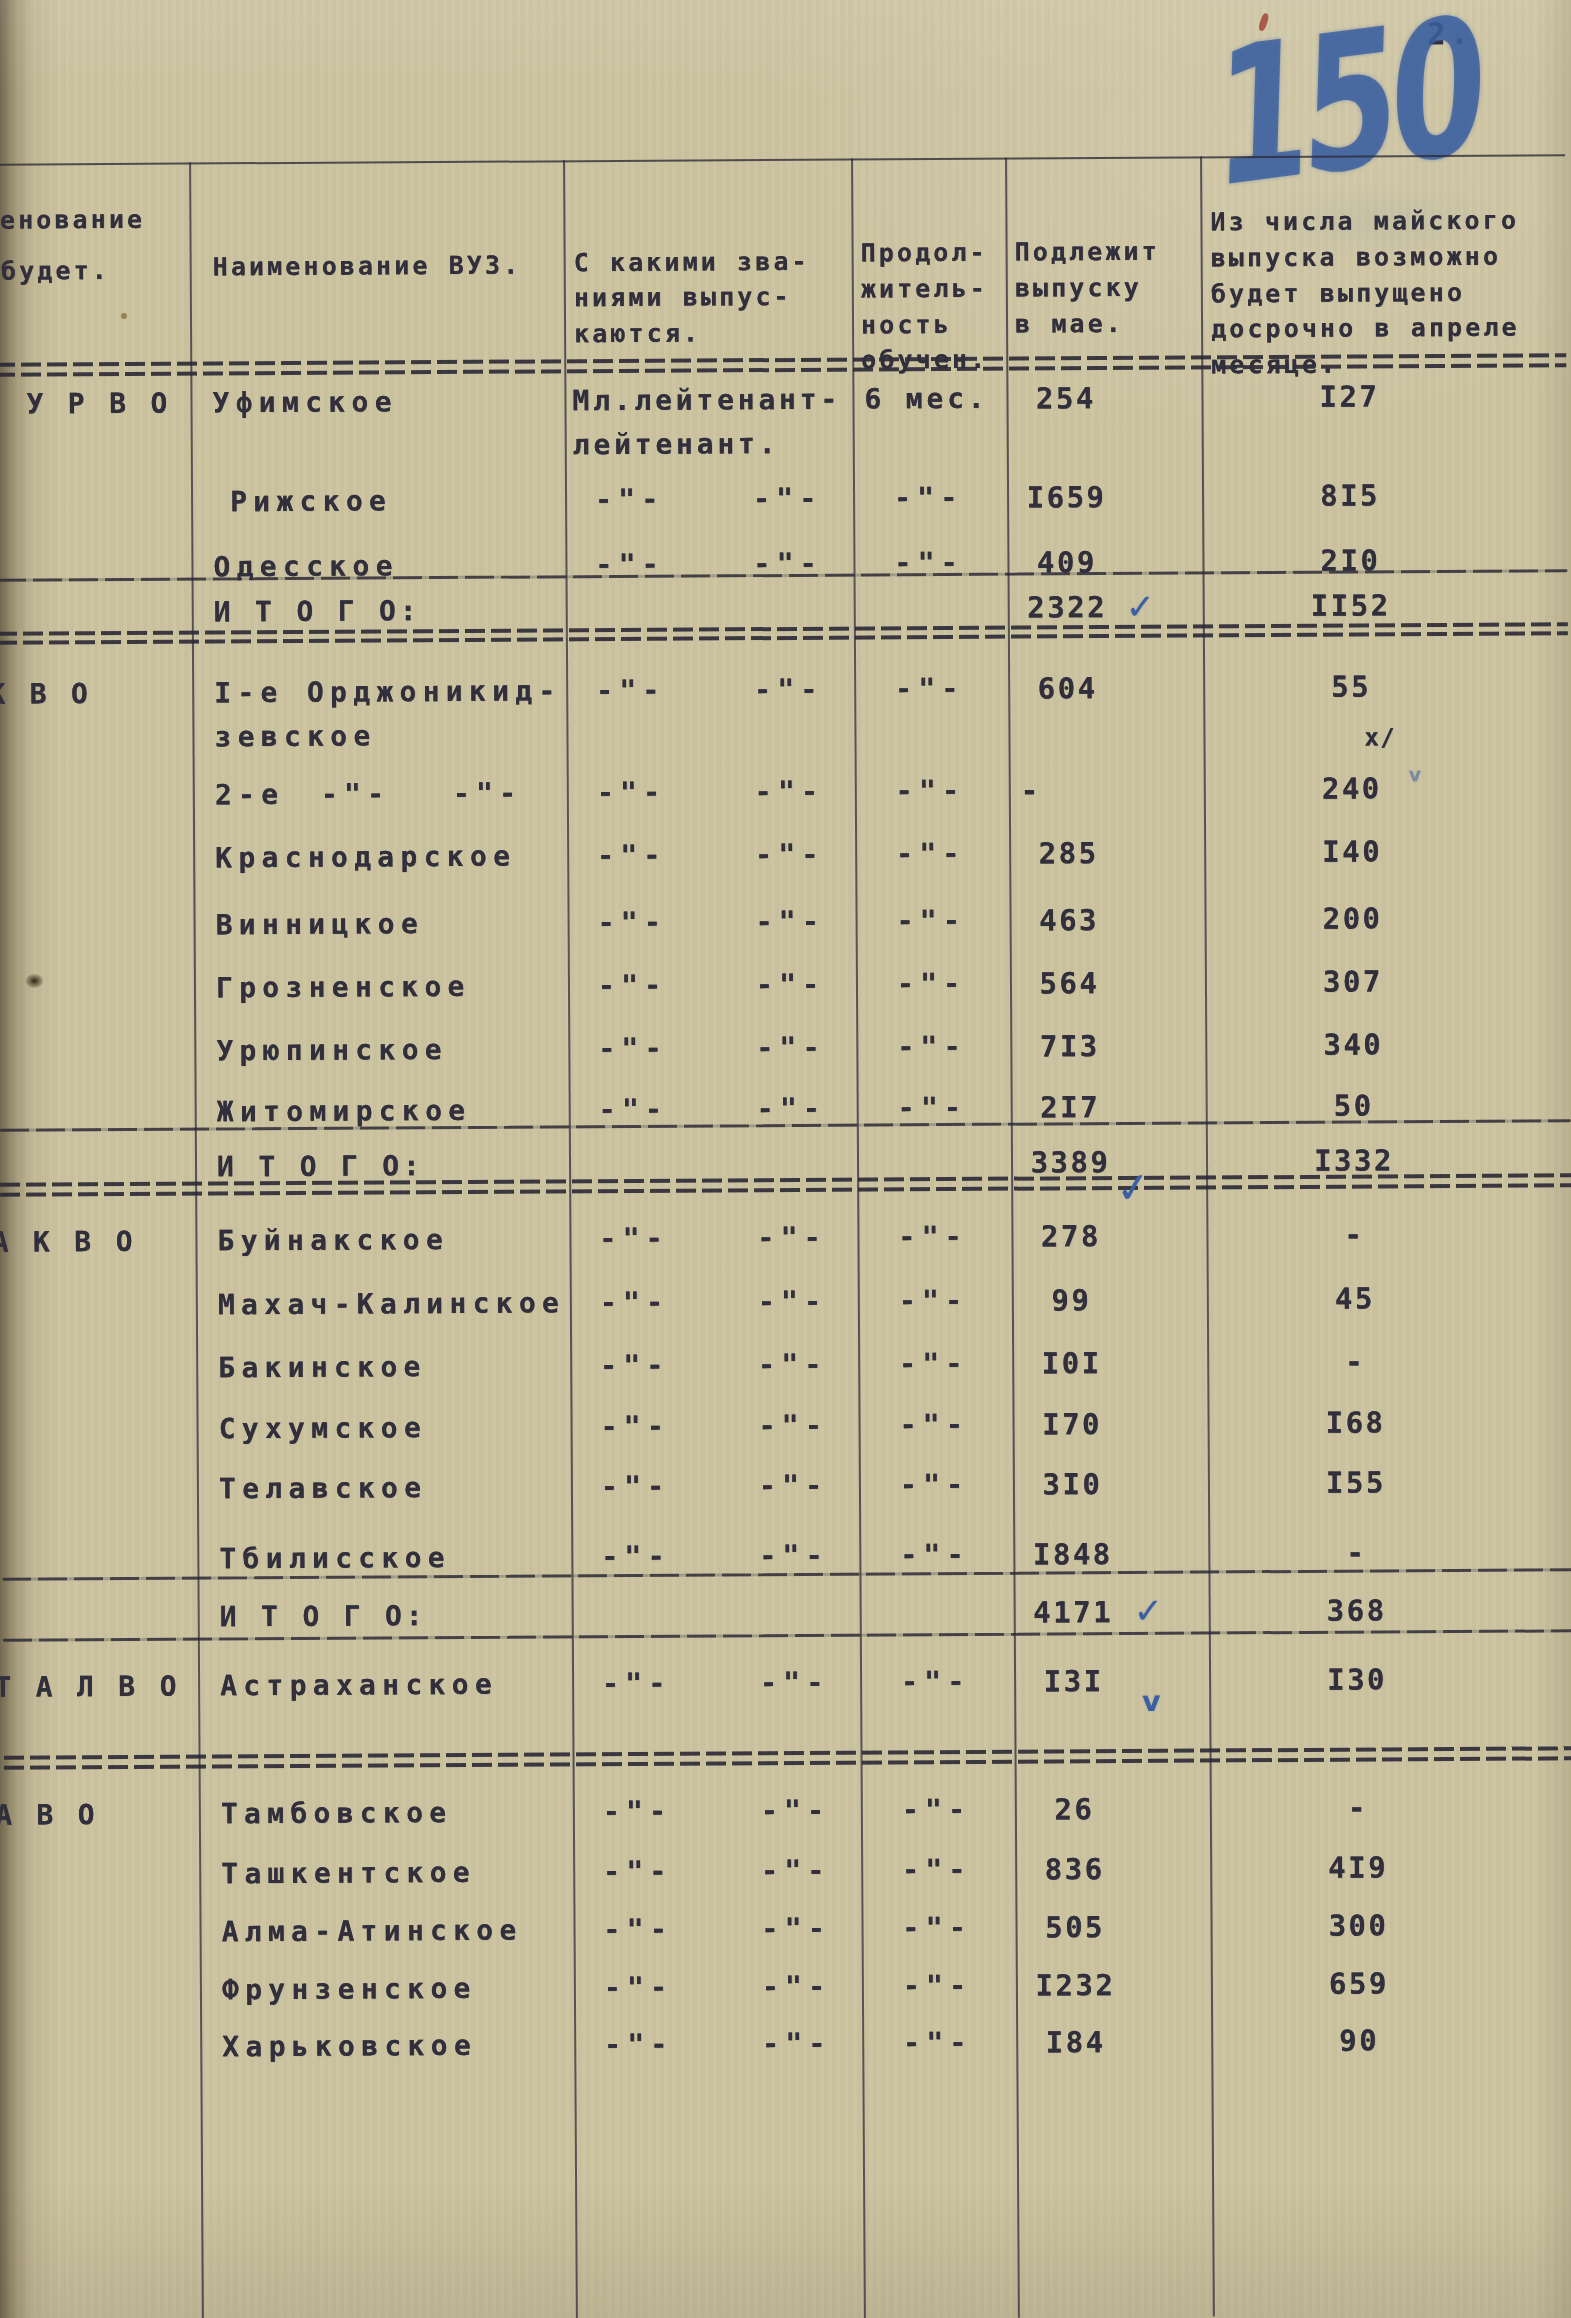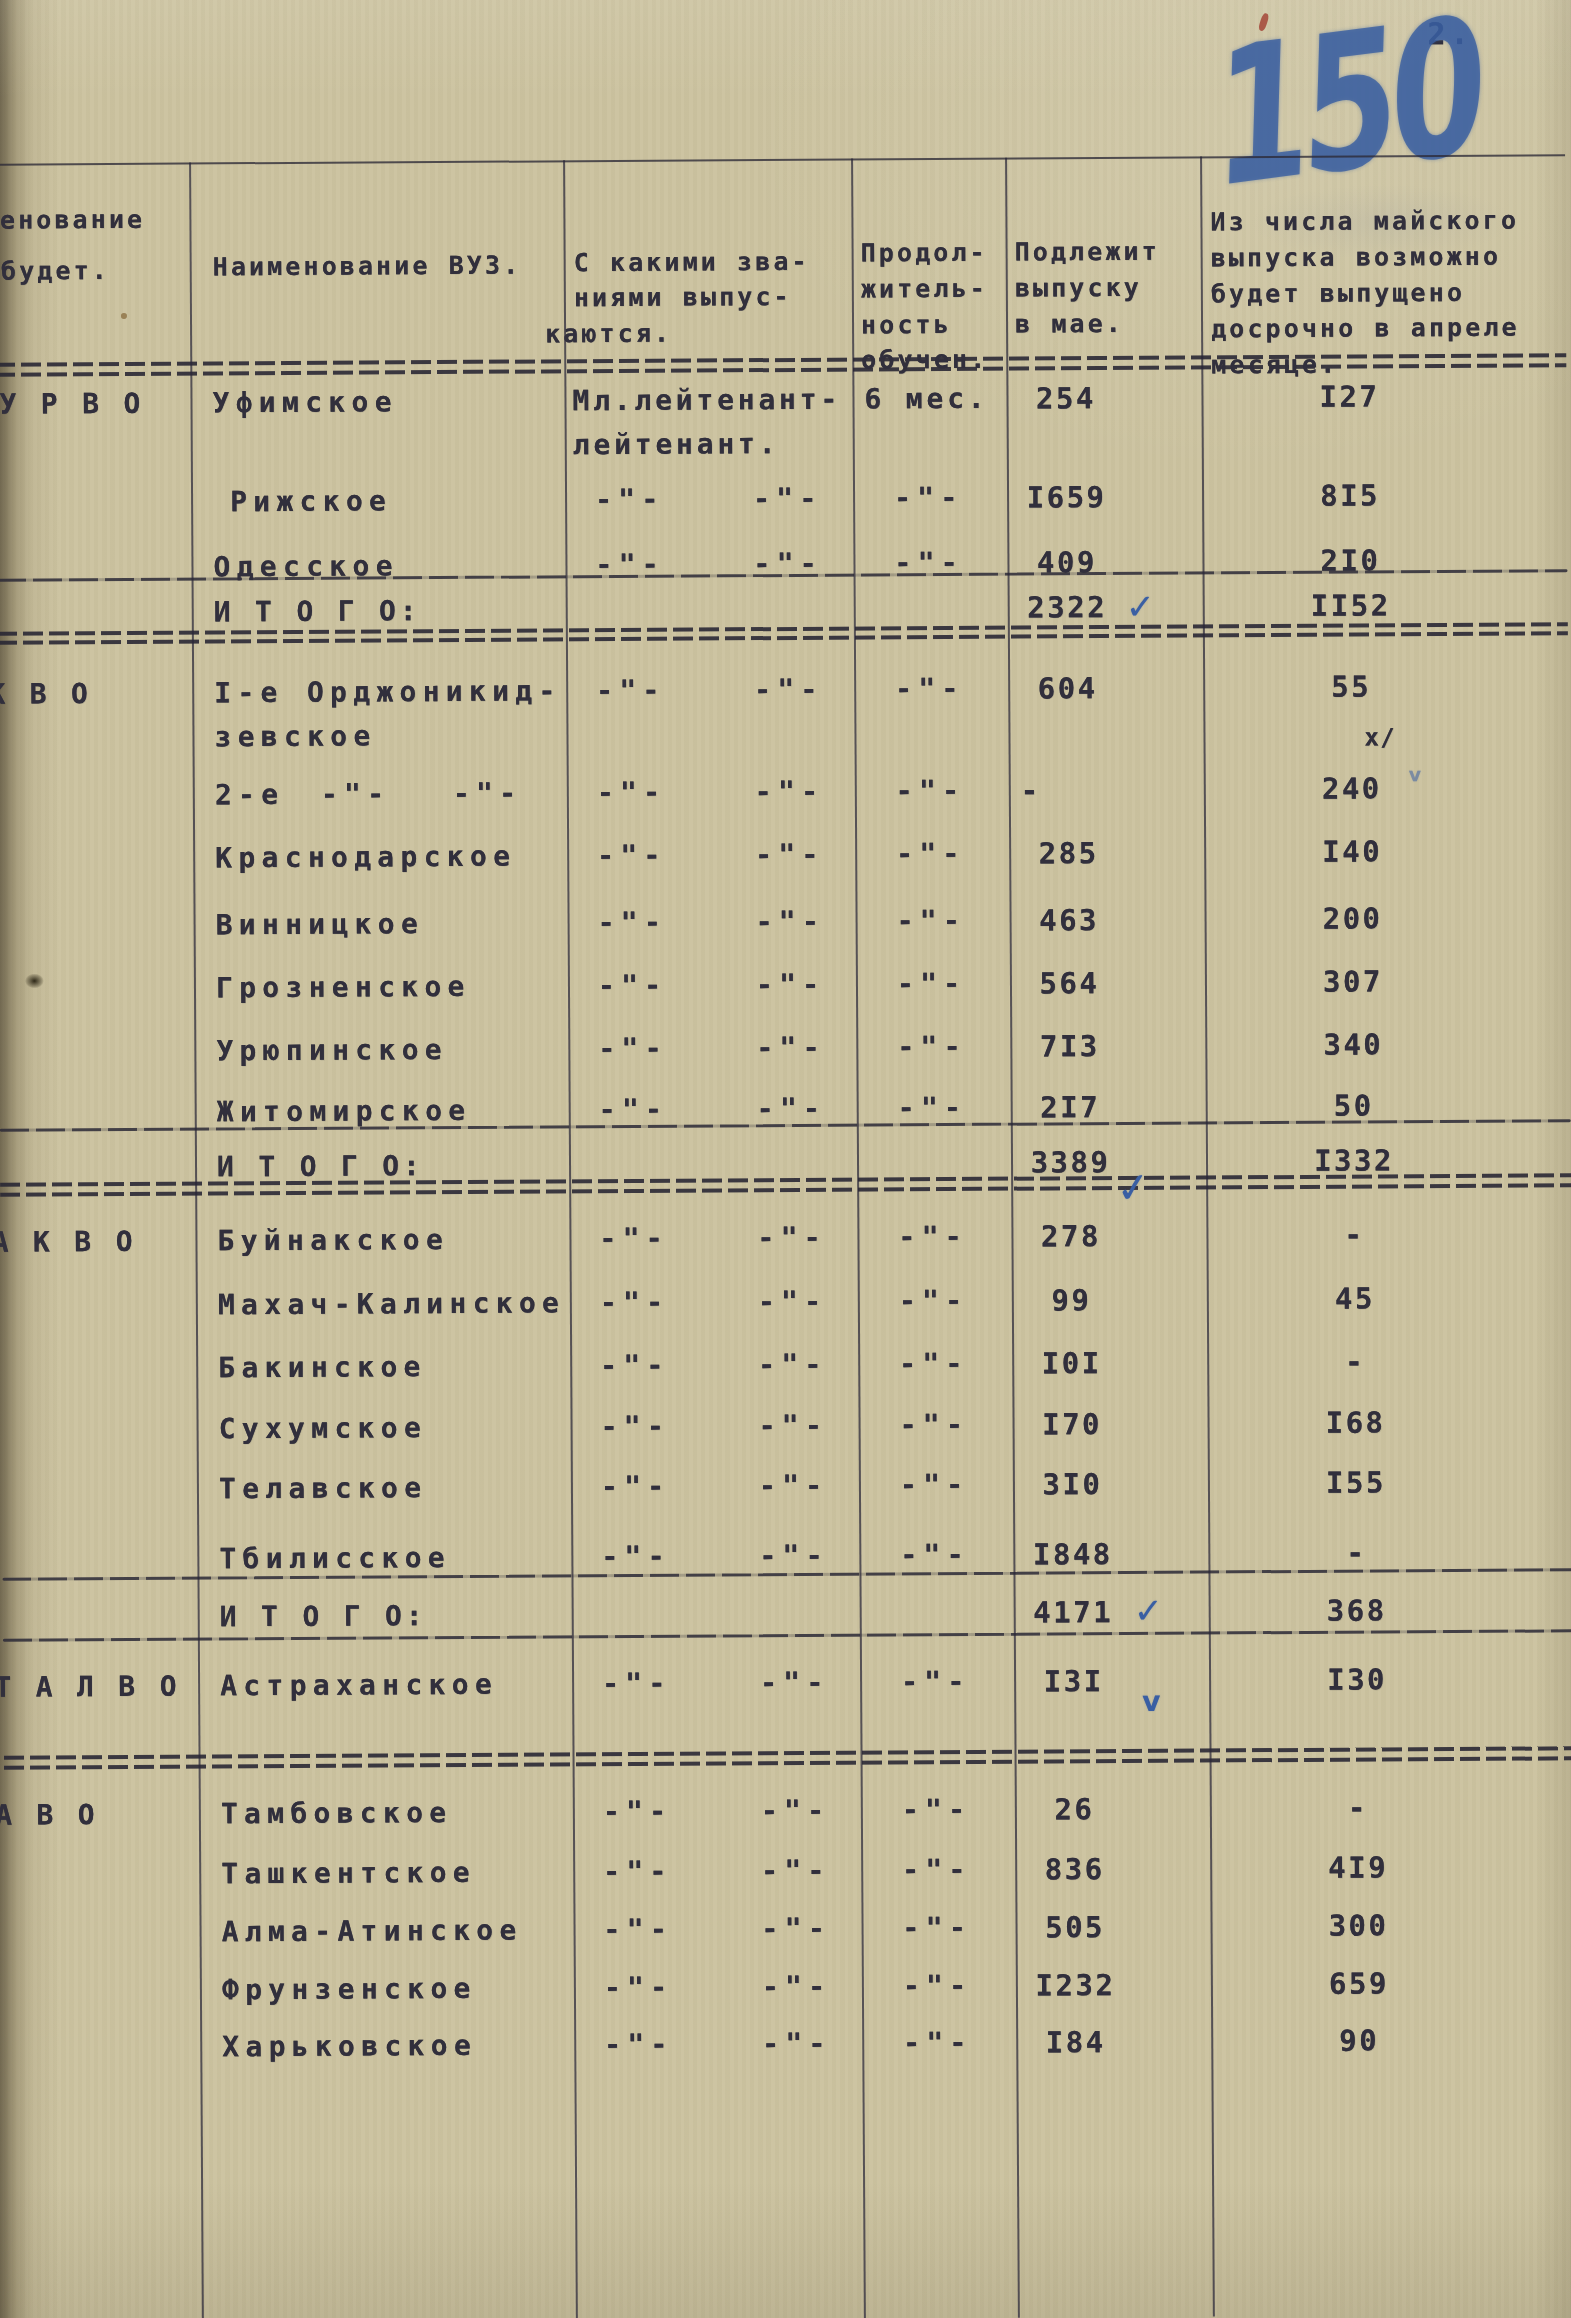--- a/index.html
+++ b/index.html
@@ -93,37 +93,37 @@
     <div class="vline" style="left:857px"></div>
     <div class="vline" style="left:1011px"></div>
     <div class="vline" style="left:1206px"></div>
 
     <div class="row" style="top:0">
       <span class="t hd" style="left:-12.6px;top:198px">менование</span>
       <span class="t hd" style="left:6.3px;top:249px">будет.</span>
       <span class="t hd" style="left:218px;top:246px">Наименование ВУЗ.</span>
       <span class="t hd" style="left:579px;top:244px">С какими зва-</span>
       <span class="t hd" style="left:579px;top:279px">ниями выпус-</span>
-      <span class="t hd" style="left:550px;top:315px">каются.</span>
+      <span class="t hd" style="left:579px;top:315px">каются.</span>
       <span class="t hd" style="left:866px;top:236px">Продол-</span>
       <span class="t hd" style="left:866px;top:272px">житель-</span>
       <span class="t hd" style="left:866px;top:308px">ность</span>
       <span class="t hd" style="left:866px;top:343px">обучен.</span>
       <span class="t hd" style="left:1020px;top:236px">Подлежит</span>
       <span class="t hd" style="left:1020px;top:272px">выпуску</span>
       <span class="t hd" style="left:1020px;top:308px">в мае.</span>
       <span class="t hd" style="left:1216px;top:207px">Из числа майского</span>
       <span class="t hd" style="left:1216px;top:243px">выпуска возможно</span>
       <span class="t hd" style="left:1216px;top:279px">будет выпущено</span>
       <span class="t hd" style="left:1216px;top:314px">досрочно в апреле</span>
       <span class="t hd" style="left:1216px;top:350px">месяце.</span>
     </div>
 
     <div class="row" style="top:383px">
-      <span class="t sp6" style="left:4px">У Р В О</span>
+      <span class="t sp6" style="left:31px">У Р В О</span>
       <span class="t" style="left:217px">Уфимское</span>
       <span class="t sp6" style="left:577px">Мл.лейтенант-</span>
       <span class="t sp6" style="left:577px;top:44px">лейтенант.</span>
       <span class="t sp6" style="left:869px">6 мес.</span>
       <span class="t num may">254</span>
       <span class="t num apr">I27</span>
     </div>
     <div class="row" style="top:482px">
       <span class="t" style="left:234px">Рижское</span>
       <span class="t" style="left:599px">-"-</span>

